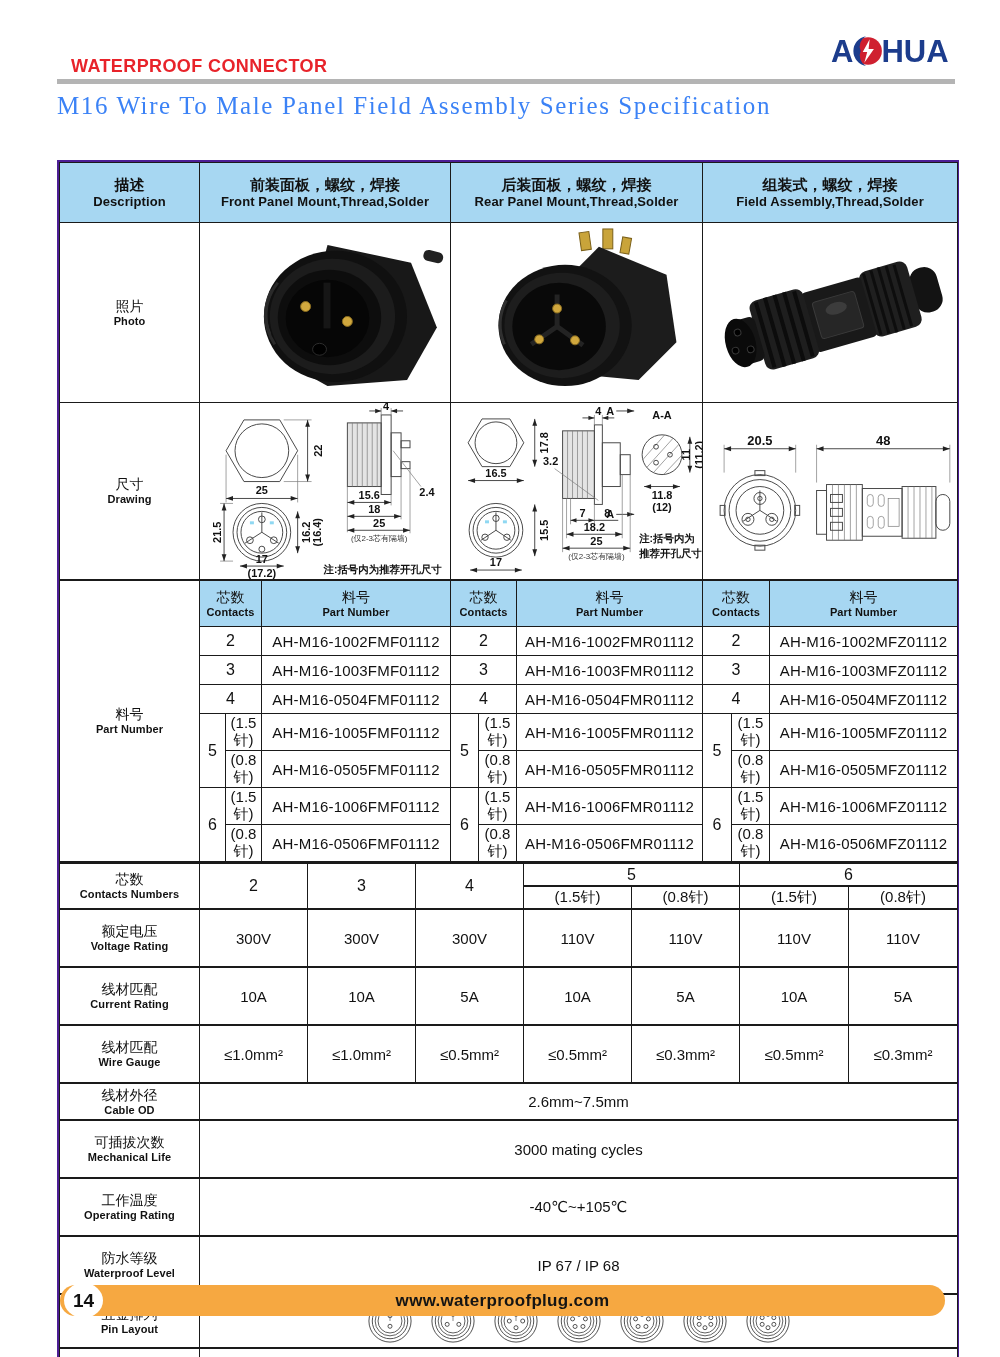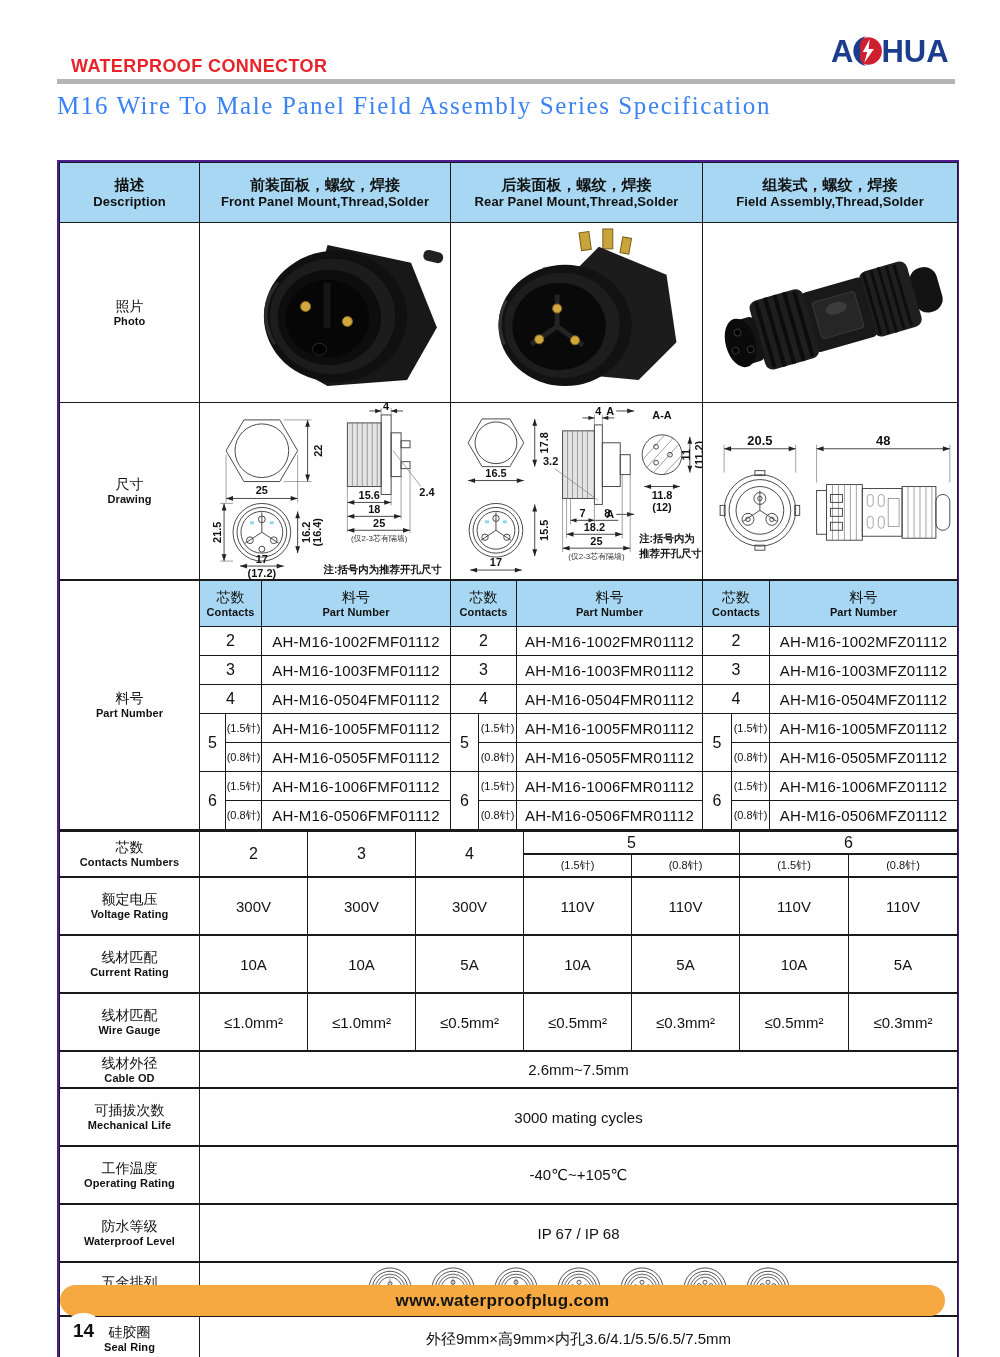--- a/index.html
+++ b/index.html
@@ -17,21 +17,21 @@
   
   .doc{position:absolute;left:57px;top:160px;width:898px;border:2px solid #4c1d95;background:#fff;}
   table{border-collapse:collapse;table-layout:fixed;width:898px;}
   td{border:1px solid #1a1a1a;text-align:center;vertical-align:middle;padding:0;overflow:hidden;}
   .blue{background:#a7d7f2;}
   .zh{display:block;font-size:14px;line-height:1.3;}
   .en{display:block;font-size:11px;font-weight:bold;line-height:1.25;letter-spacing:.1px;}
   .desc-head .zh{font-weight:bold;font-size:15px;}
   .desc-head .en{font-size:13px;}
   .pn{font-size:15px;letter-spacing:.2px;}
-  .tag{font-size:11px;}
+  .tag{font-size:15px;}
   .num{font-size:16px;}
   .val{font-size:15px;}
   .spec td{border-top-width:2px;border-bottom-width:2px;}
   .h60{height:60px}.h180{height:180px}.h177{height:177px}.h46{height:46px}
   .h29{height:29px}.h23{height:23px}.h42{height:58px}.h37{height:37px}
   .h54{height:54px}.h46s{height:46px}
   .cell-rel{position:relative;padding:0;}
   .cell-rel svg{position:absolute;inset:0;width:100%;height:100%;}
 
   
@@ -41,21 +41,21 @@
   .dt{font-size:11px;font-weight:bold;fill:#111;text-anchor:middle;font-family:"Liberation Sans",sans-serif;}
   .dts{font-size:8px;font-weight:normal;fill:#333;text-anchor:middle;font-family:"Liberation Sans",sans-serif;}
   .dtn{font-size:10.5px;font-weight:bold;fill:#111;font-family:"Liberation Sans",sans-serif;}
 
   
   .pins-wrap{display:flex;justify-content:center;align-items:center;gap:17px;}
   .pin-icon{width:46px;height:46px;display:block;}
 
   
   .footer-bar{position:absolute;left:60px;top:1285px;width:885px;height:31px;background:#f6a841;border-radius:16px;}
-  .page-no{position:absolute;left:64px;top:1283px;width:39px;height:35px;background:#fff;border-radius:50%;display:flex;align-items:center;justify-content:center;font-size:19px;font-weight:bold;color:#111;margin-top:30px;}
+  .page-no{position:absolute;left:64px;top:1283px;width:39px;height:35px;background:#fff;border-radius:50%;display:flex;align-items:center;justify-content:center;font-size:19px;font-weight:bold;color:#111;}
   .footer-url{position:absolute;left:60px;top:1291px;width:885px;text-align:center;font-size:17px;font-weight:bold;color:#141414;letter-spacing:.3px;}
 </style>
 </head>
 <body>
 
 <div class="page">
 
   <div class="brand">WATERPROOF CONNECTOR</div>
   <div class="logo">
     <span>A</span>

